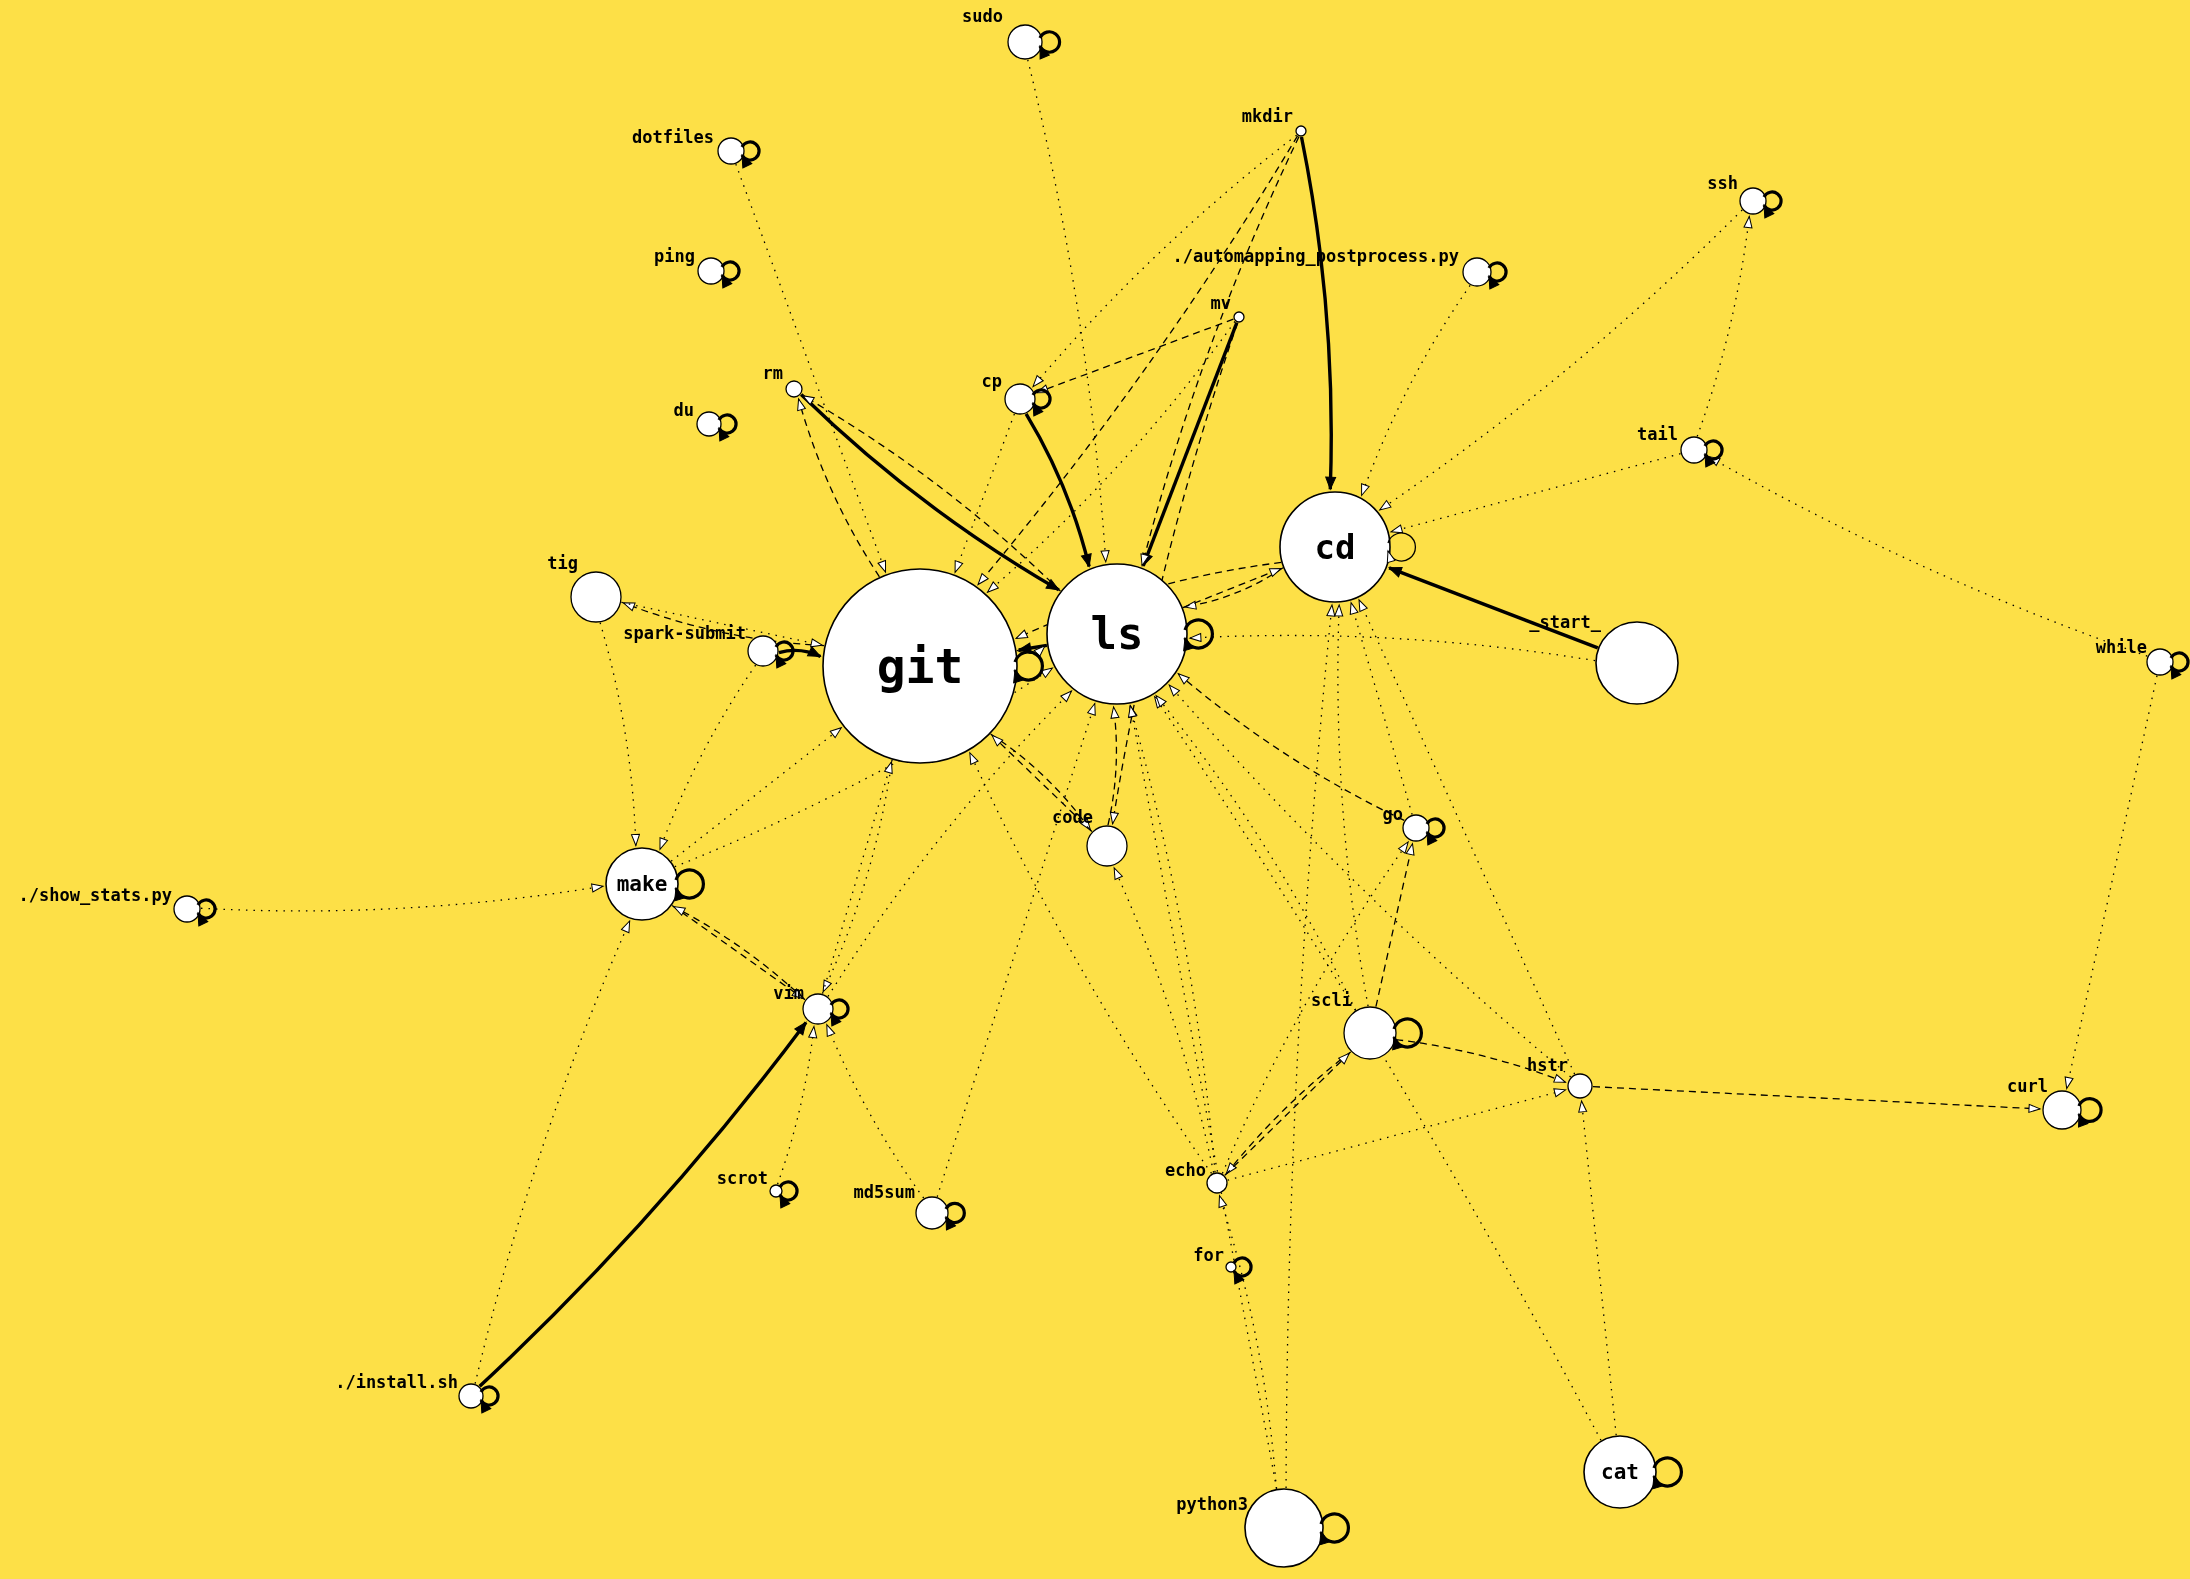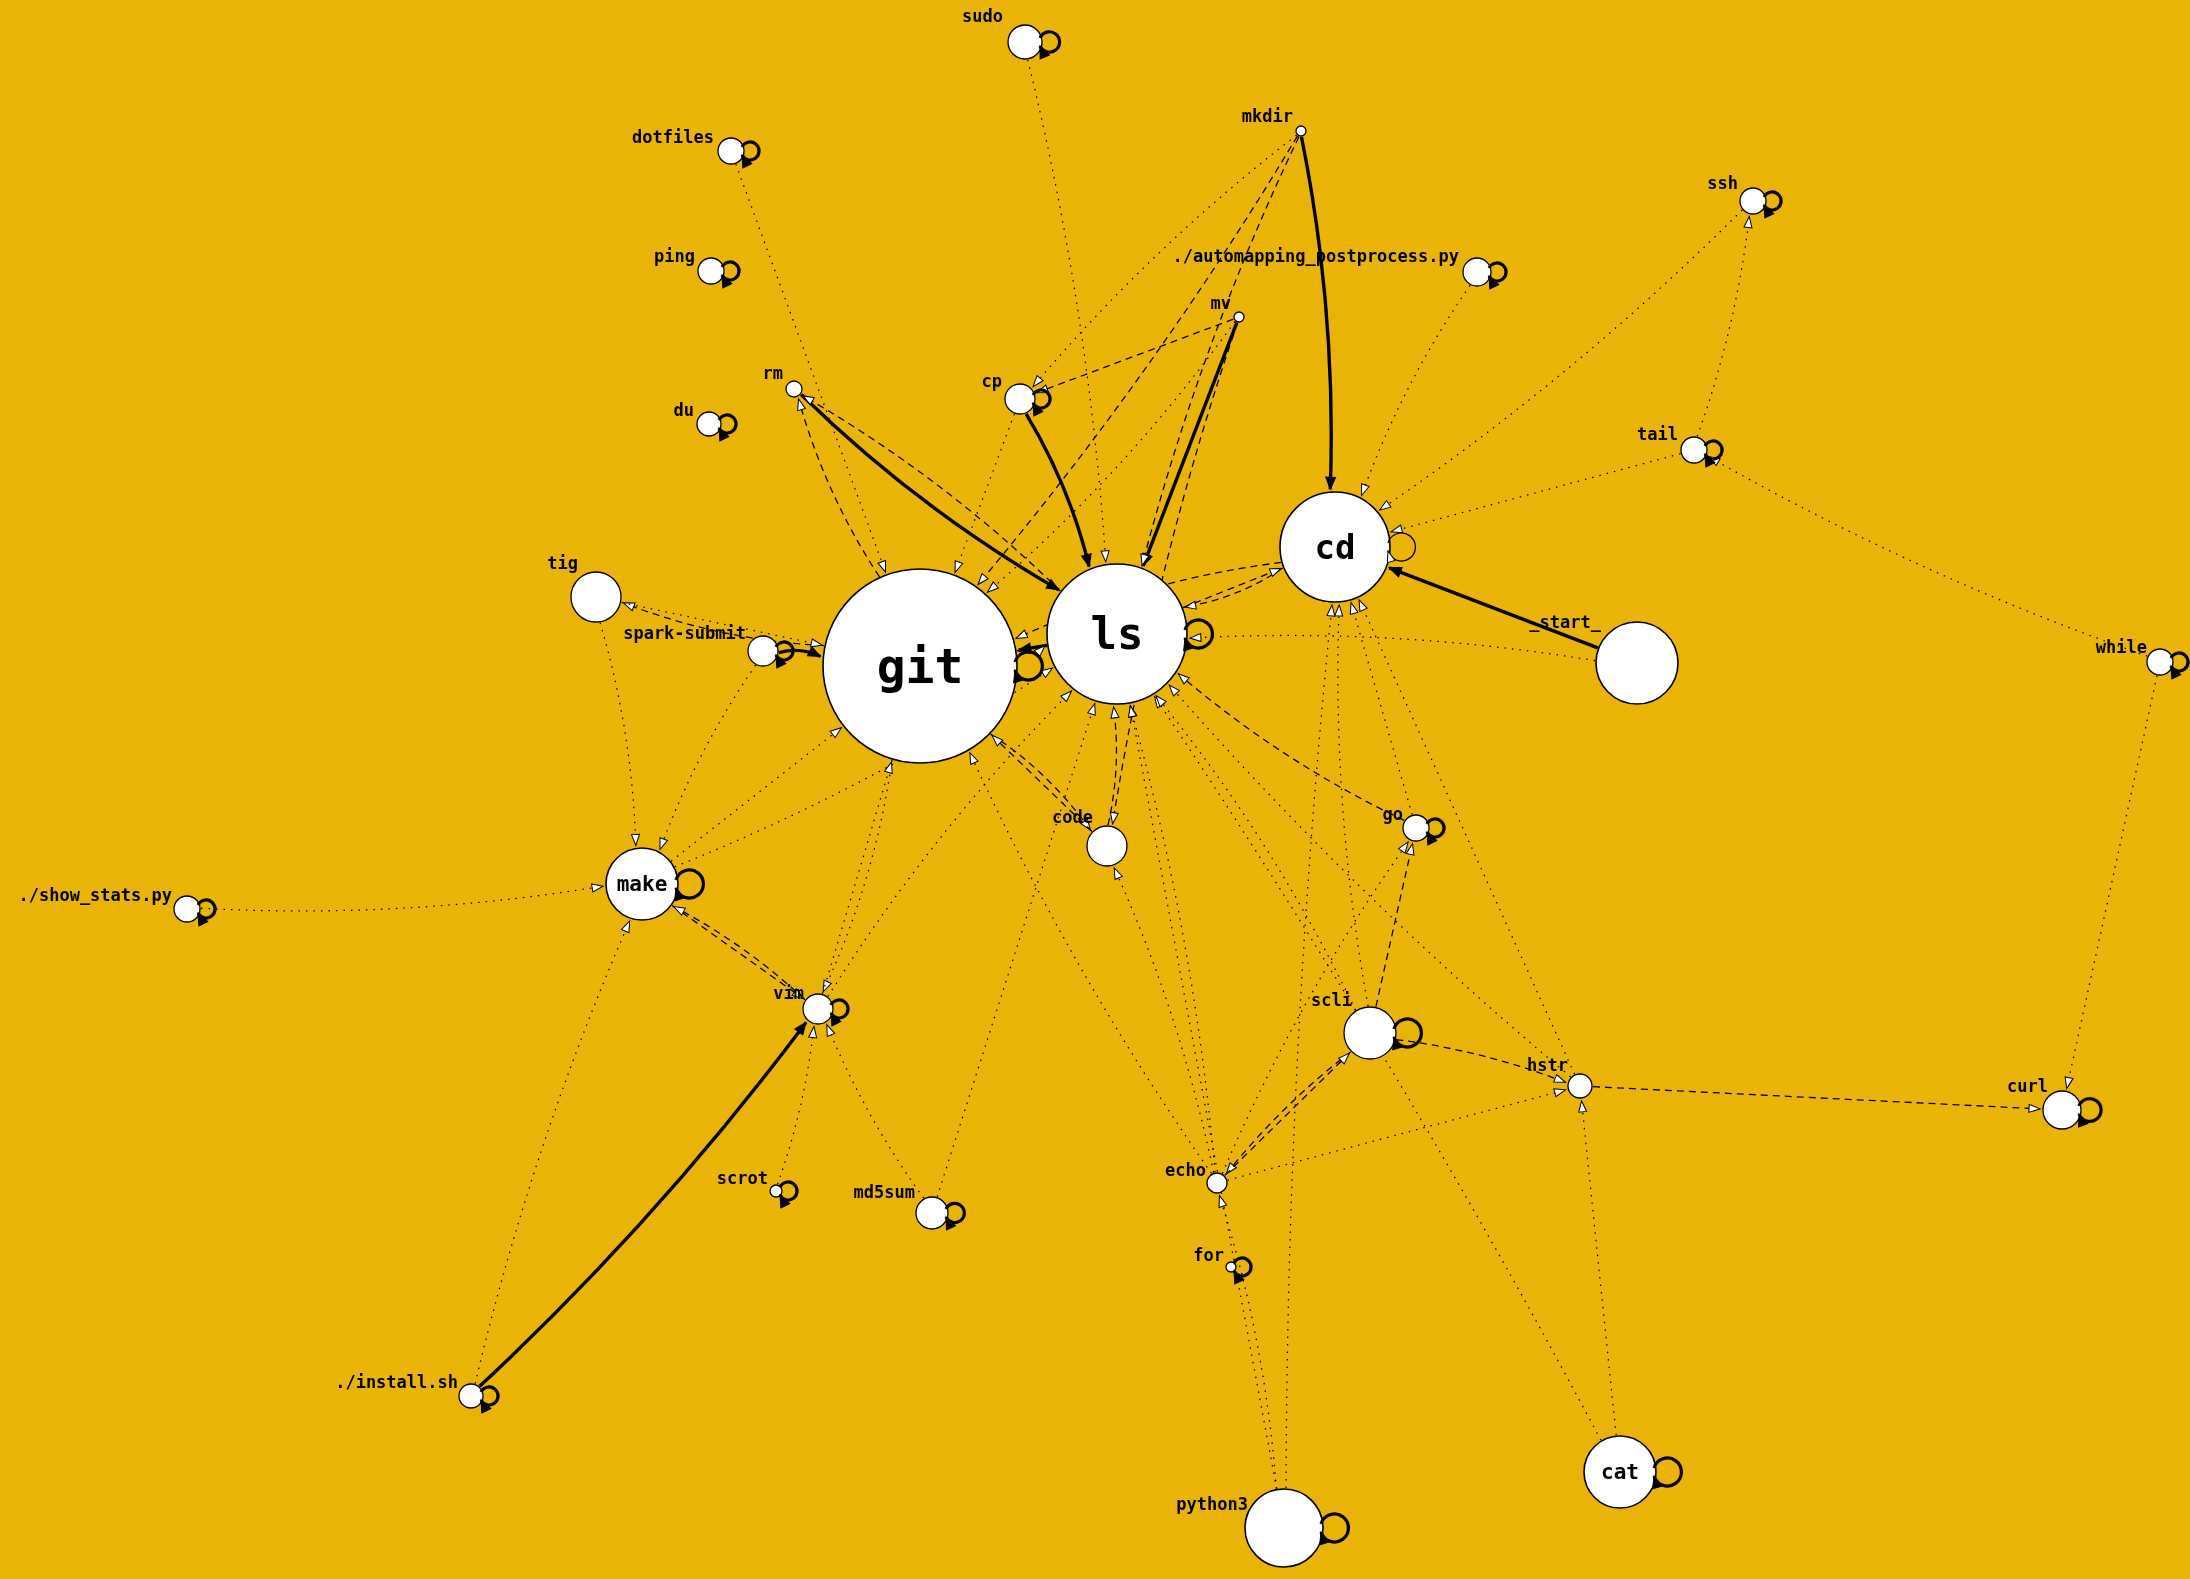--- a/index.html
+++ b/index.html
@@ -1,16 +1,16 @@
 <!DOCTYPE html>
 <html><head>
 <meta charset="utf-8">
 <style>
   html,body{margin:0;padding:0;background:#ffffff;}
-  .stage{width:2190px;height:1579px;position:relative;background:#eab308;overflow:hidden;}
+  .stage{width:2190px;height:1579px;position:relative;background:#fde047;overflow:hidden;}
   svg{display:block;}
   .edge{fill:none;stroke:#000000;}
   .edge-dotted{stroke-width:1.3;stroke-dasharray:1.5 6;}
   .edge-dashed{stroke-width:1.3;stroke-dasharray:7 5;}
   .edge-solid{stroke-width:3.4;}
   .loop{fill:none;stroke:#000000;}
   .loop-bold{stroke-width:3.2;}
   .loop-light{stroke-width:1.3;}
   .node{fill:#ffffff;stroke:#000000;}
   text{font-family:"DejaVu Sans Mono","Liberation Mono",monospace;font-weight:bold;fill:#000000;}

